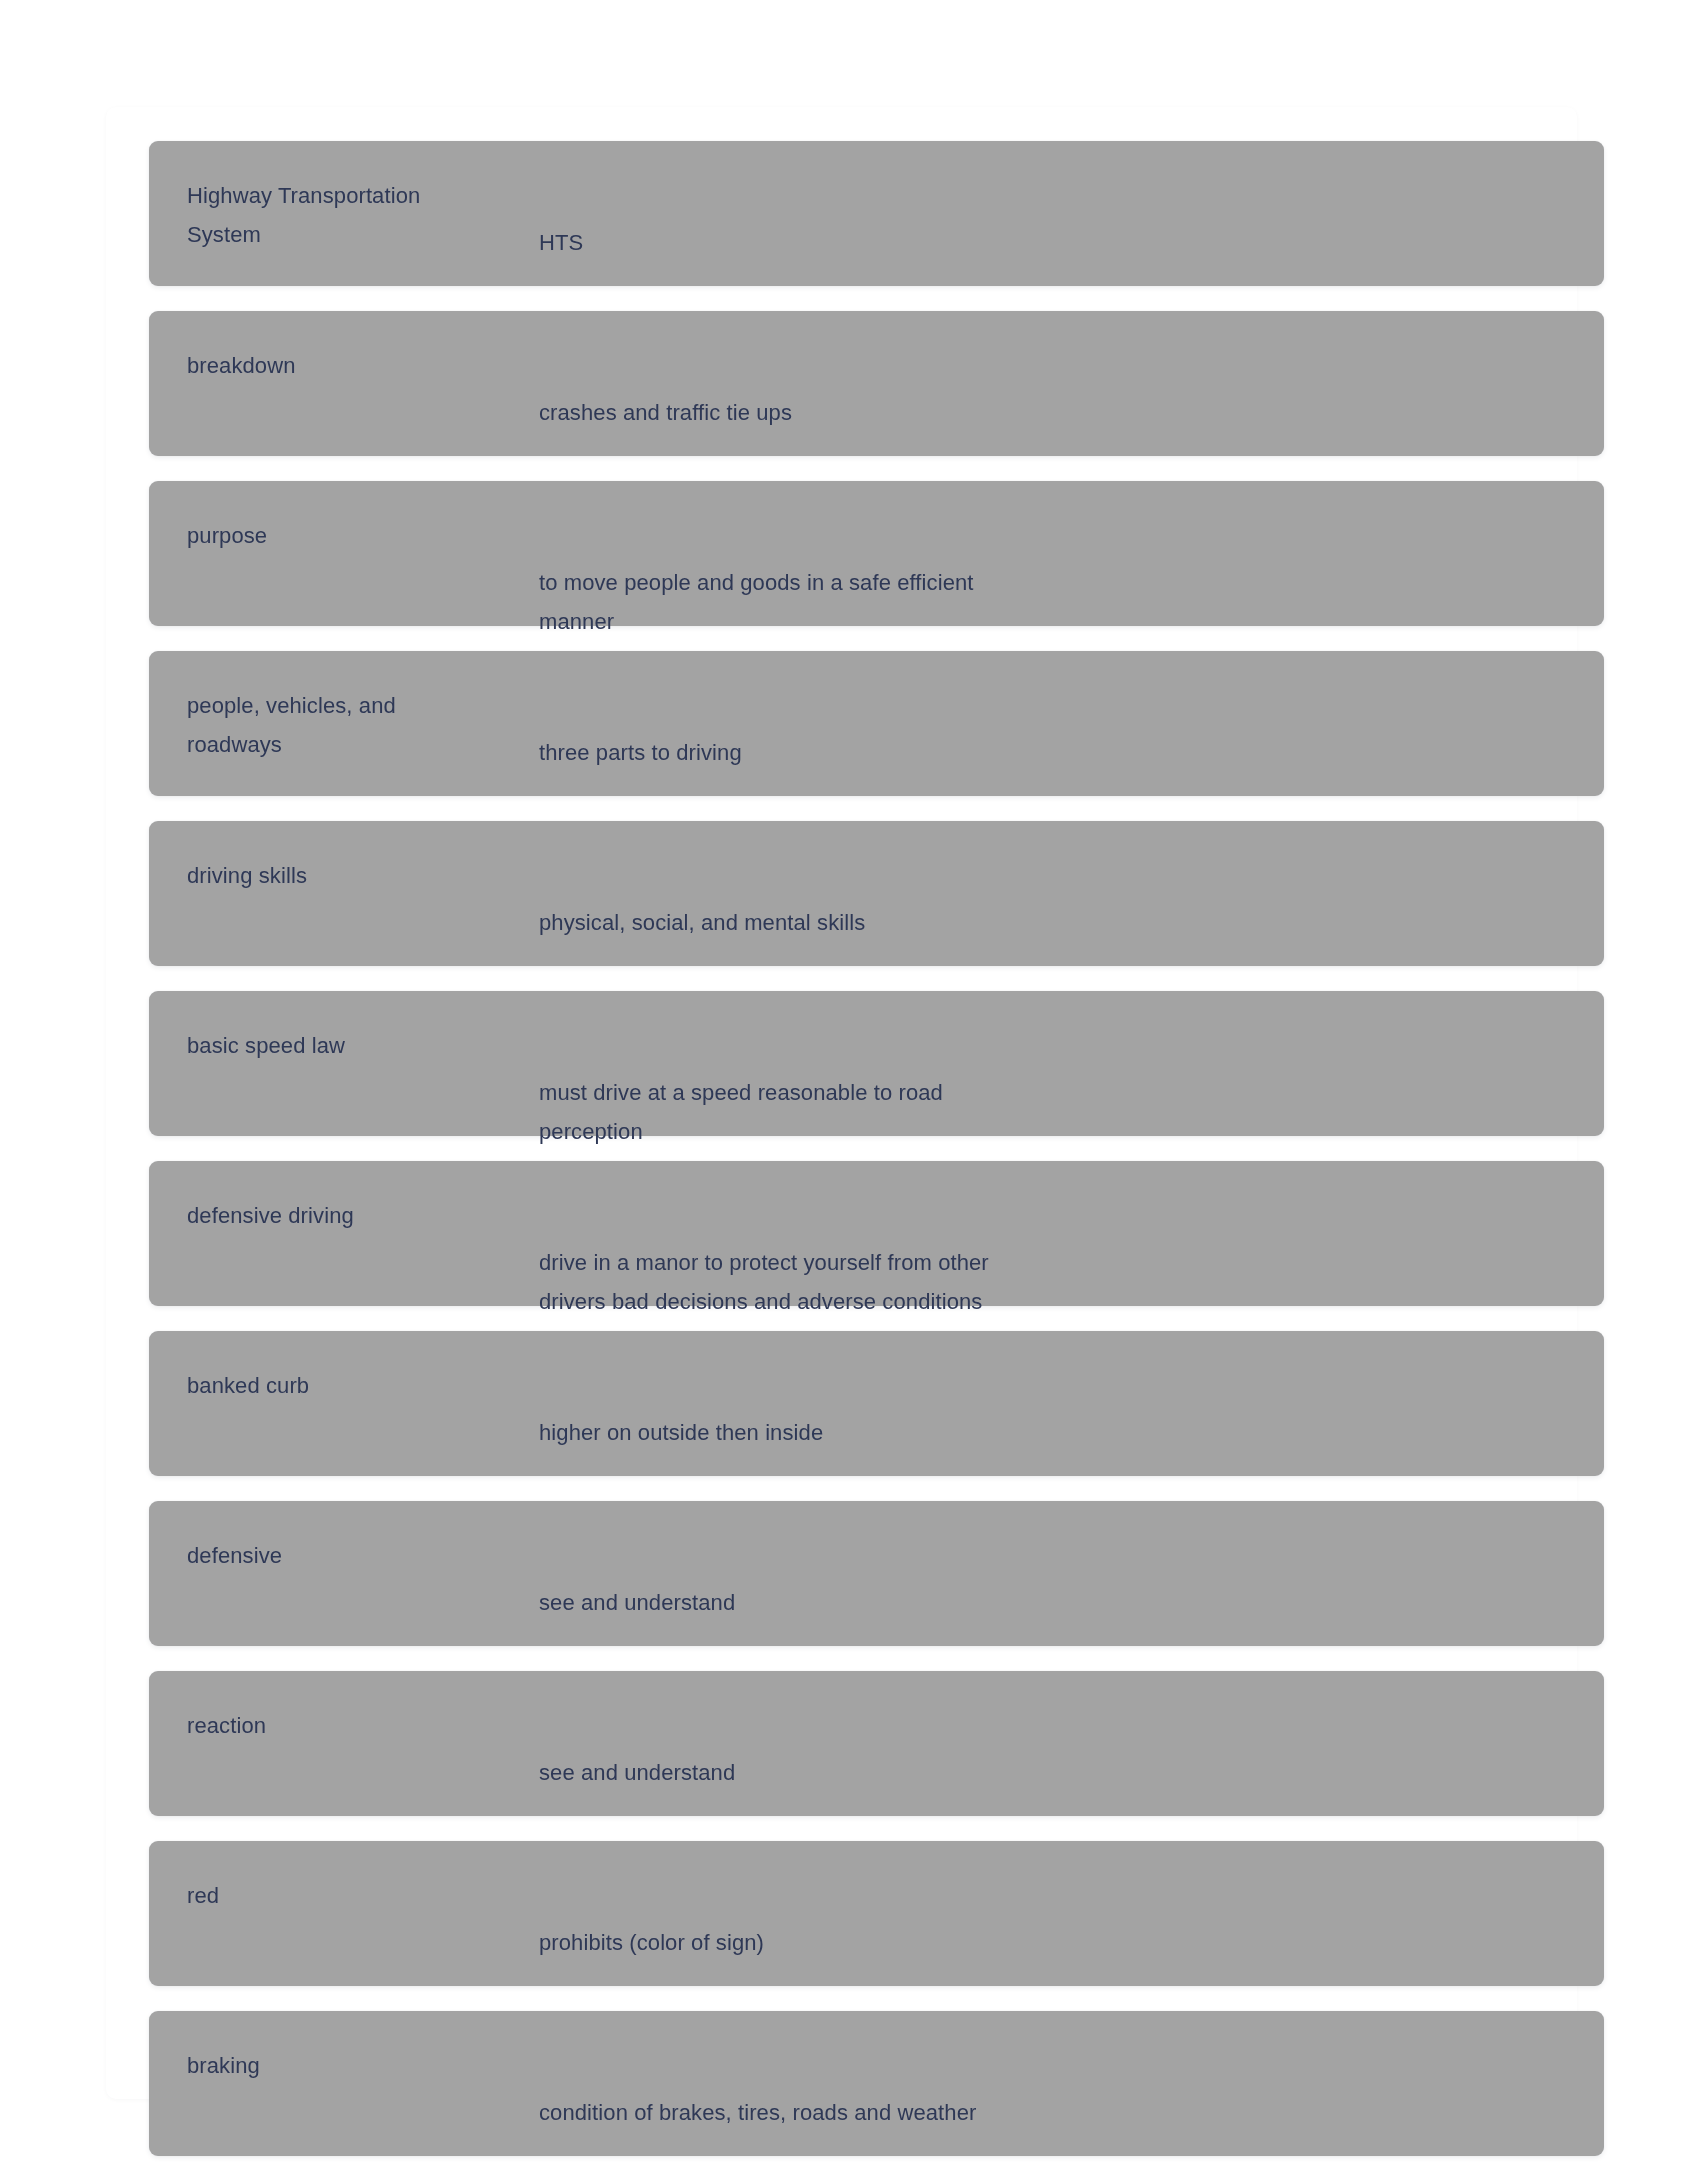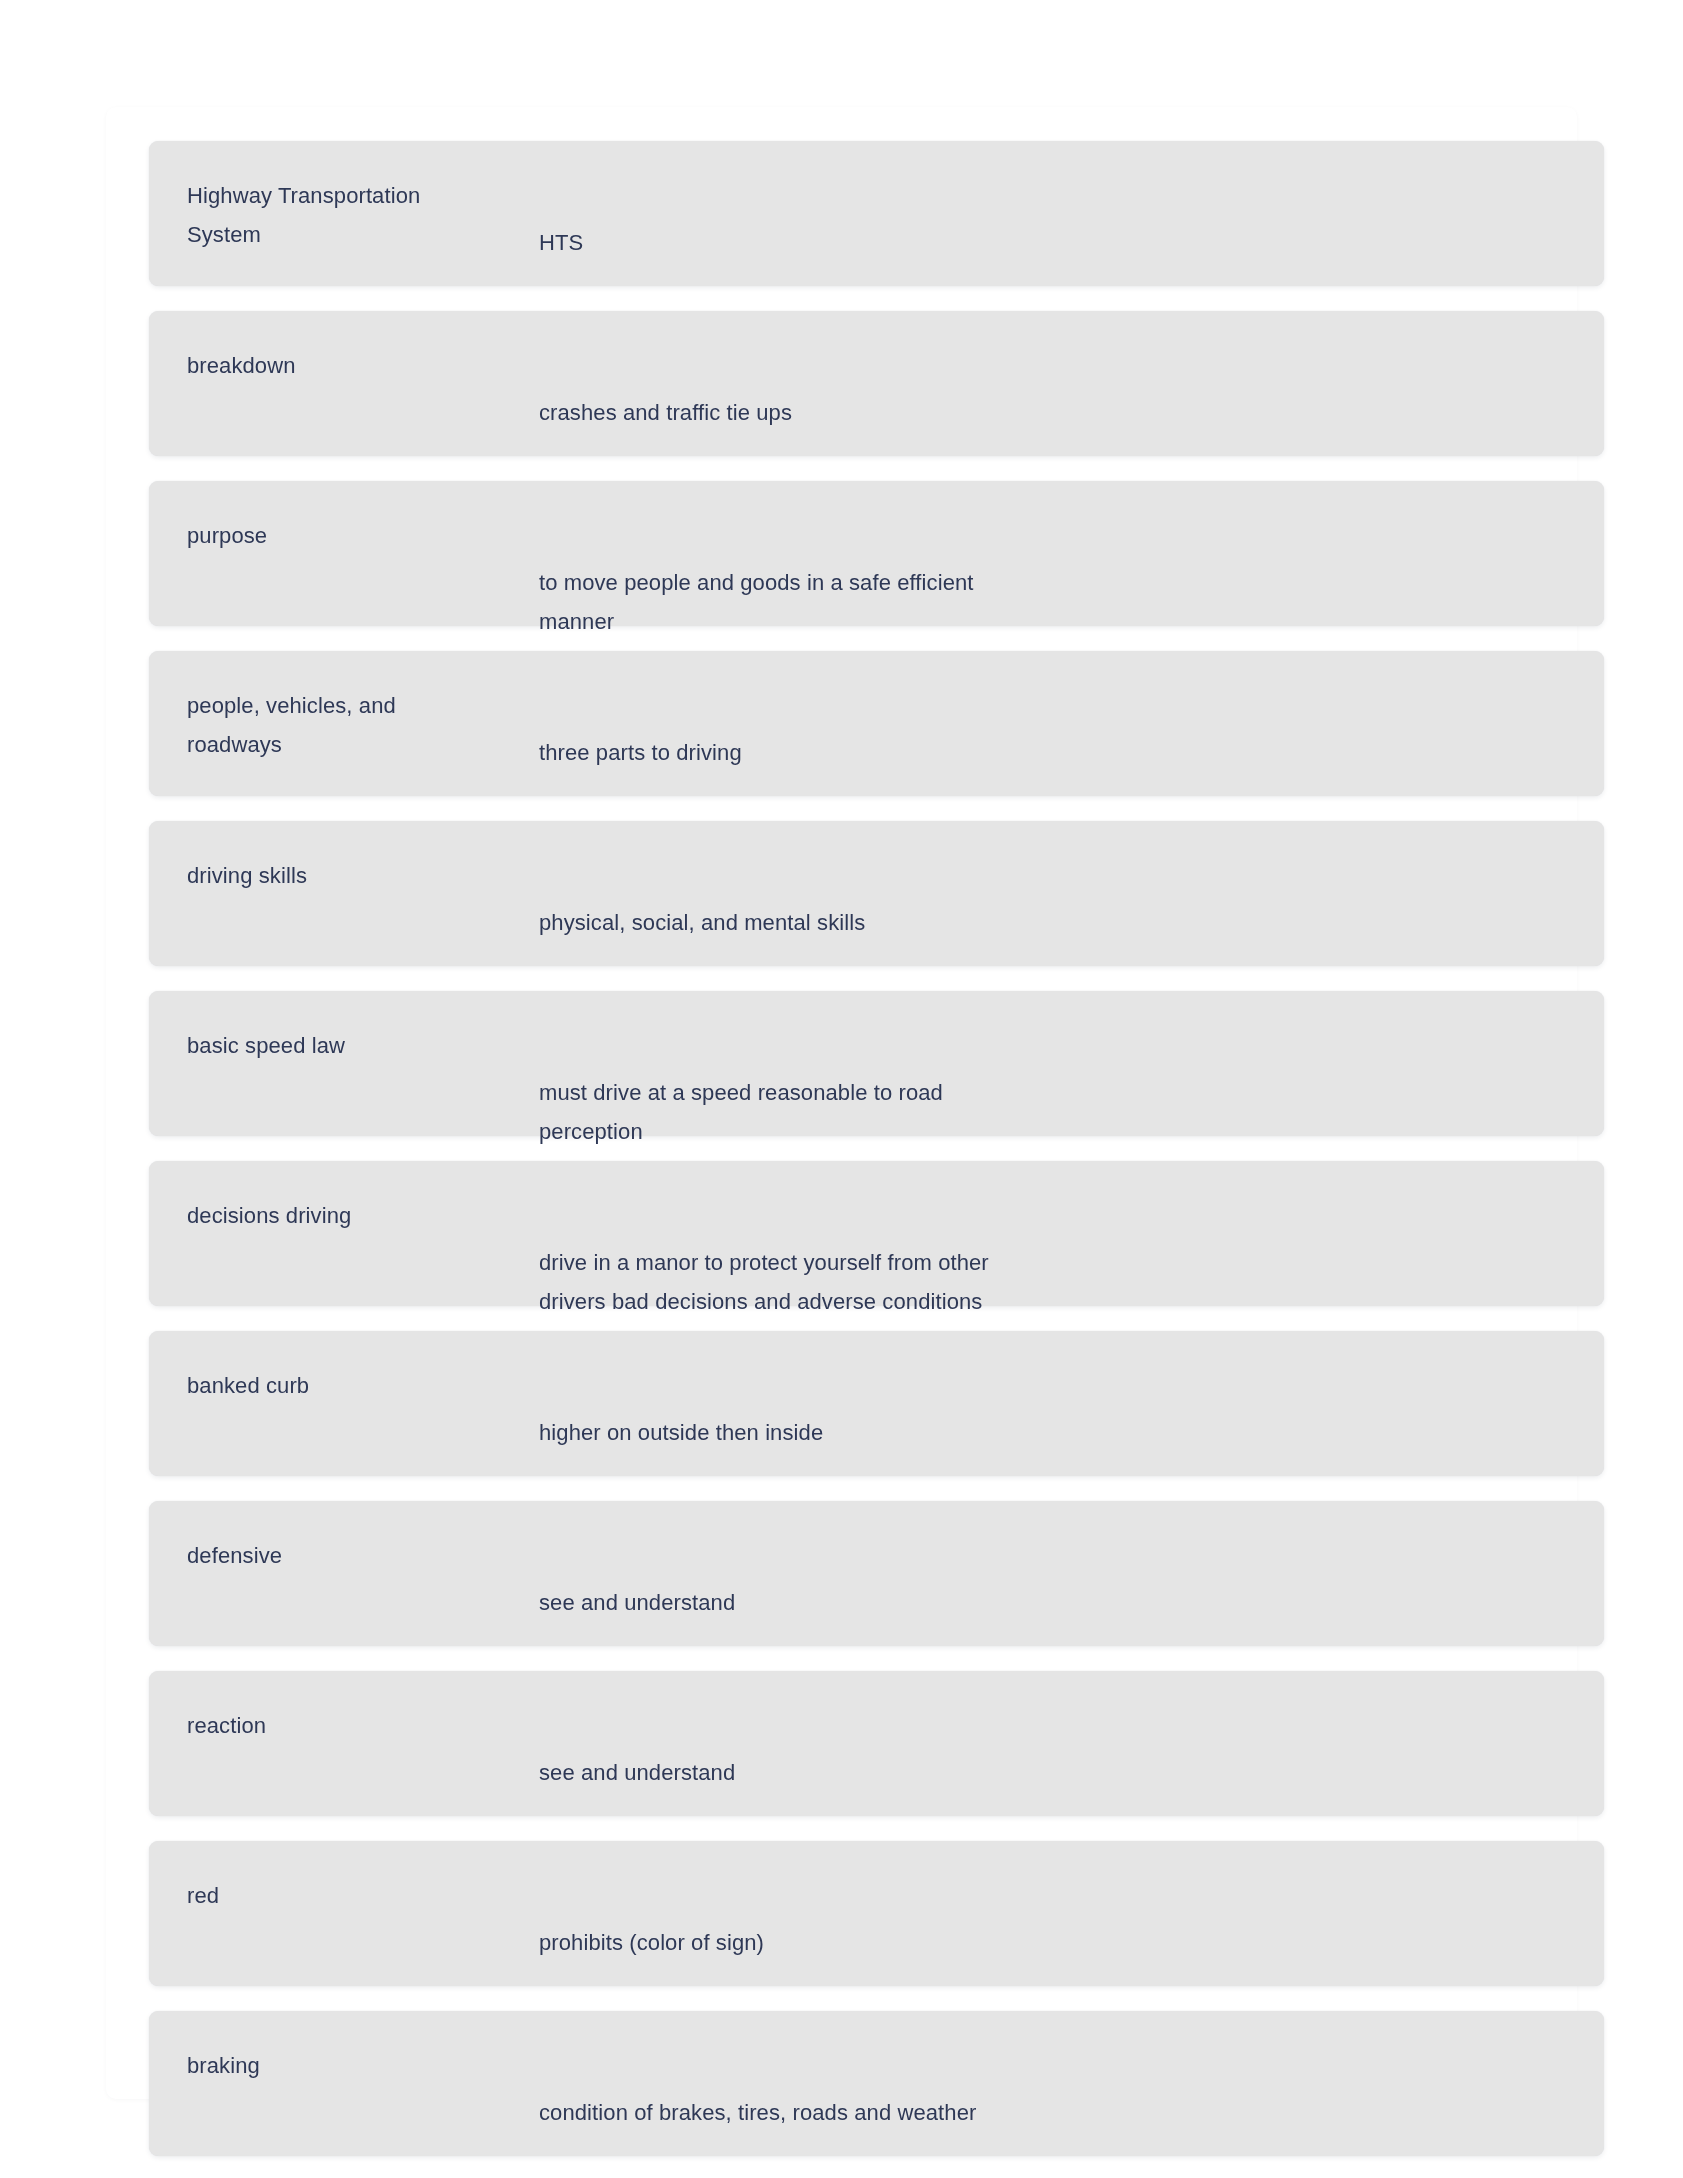--- a/index.html
+++ b/index.html
@@ -33,21 +33,21 @@
     position: absolute;
     left: 149px;
     top: 141px;
     width: 1455px;
   }
 
   .term-card {
     position: relative;
     box-sizing: border-box;
     width: 1455px;
-    background: #e5e5e5;
+    background: #a3a3a3;
     border-radius: 9px;
     box-shadow: 0 2px 5px rgba(28, 36, 61, 0.08),
                 0 0 1px rgba(28, 36, 61, 0.12);
     margin-bottom: 25px;
     padding: 0;
     display: flex;
     align-items: flex-start;
   }
 
   .term-card.h1 { height: 145px; }
@@ -161,21 +161,21 @@
       <div class="def-col">
         <div class="def-text">must drive at a speed reasonable to road
 perception</div>
       </div>
     </div>
   </div>
 
   <div class="term-card h2">
     <div class="card-inner">
       <div class="term-col">
-        <div class="term-text">decisions driving</div>
+        <div class="term-text">defensive driving</div>
       </div>
       <div class="def-col">
         <div class="def-text">drive in a manor to protect yourself from other
 drivers bad decisions and adverse conditions</div>
       </div>
     </div>
   </div>
 
   <div class="term-card h1">
     <div class="card-inner">

